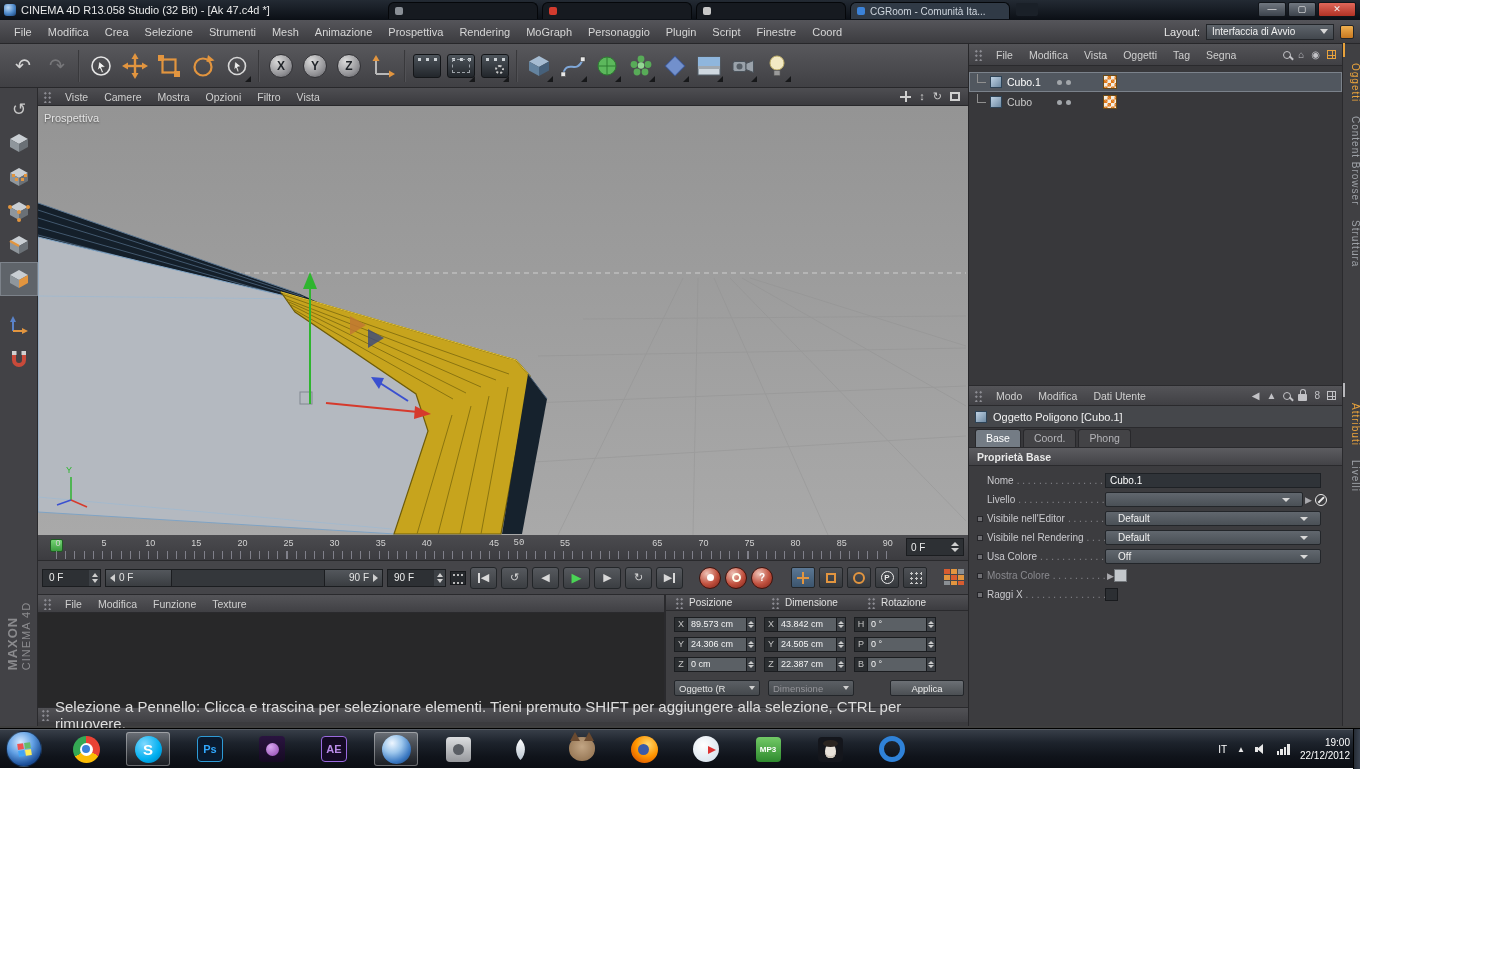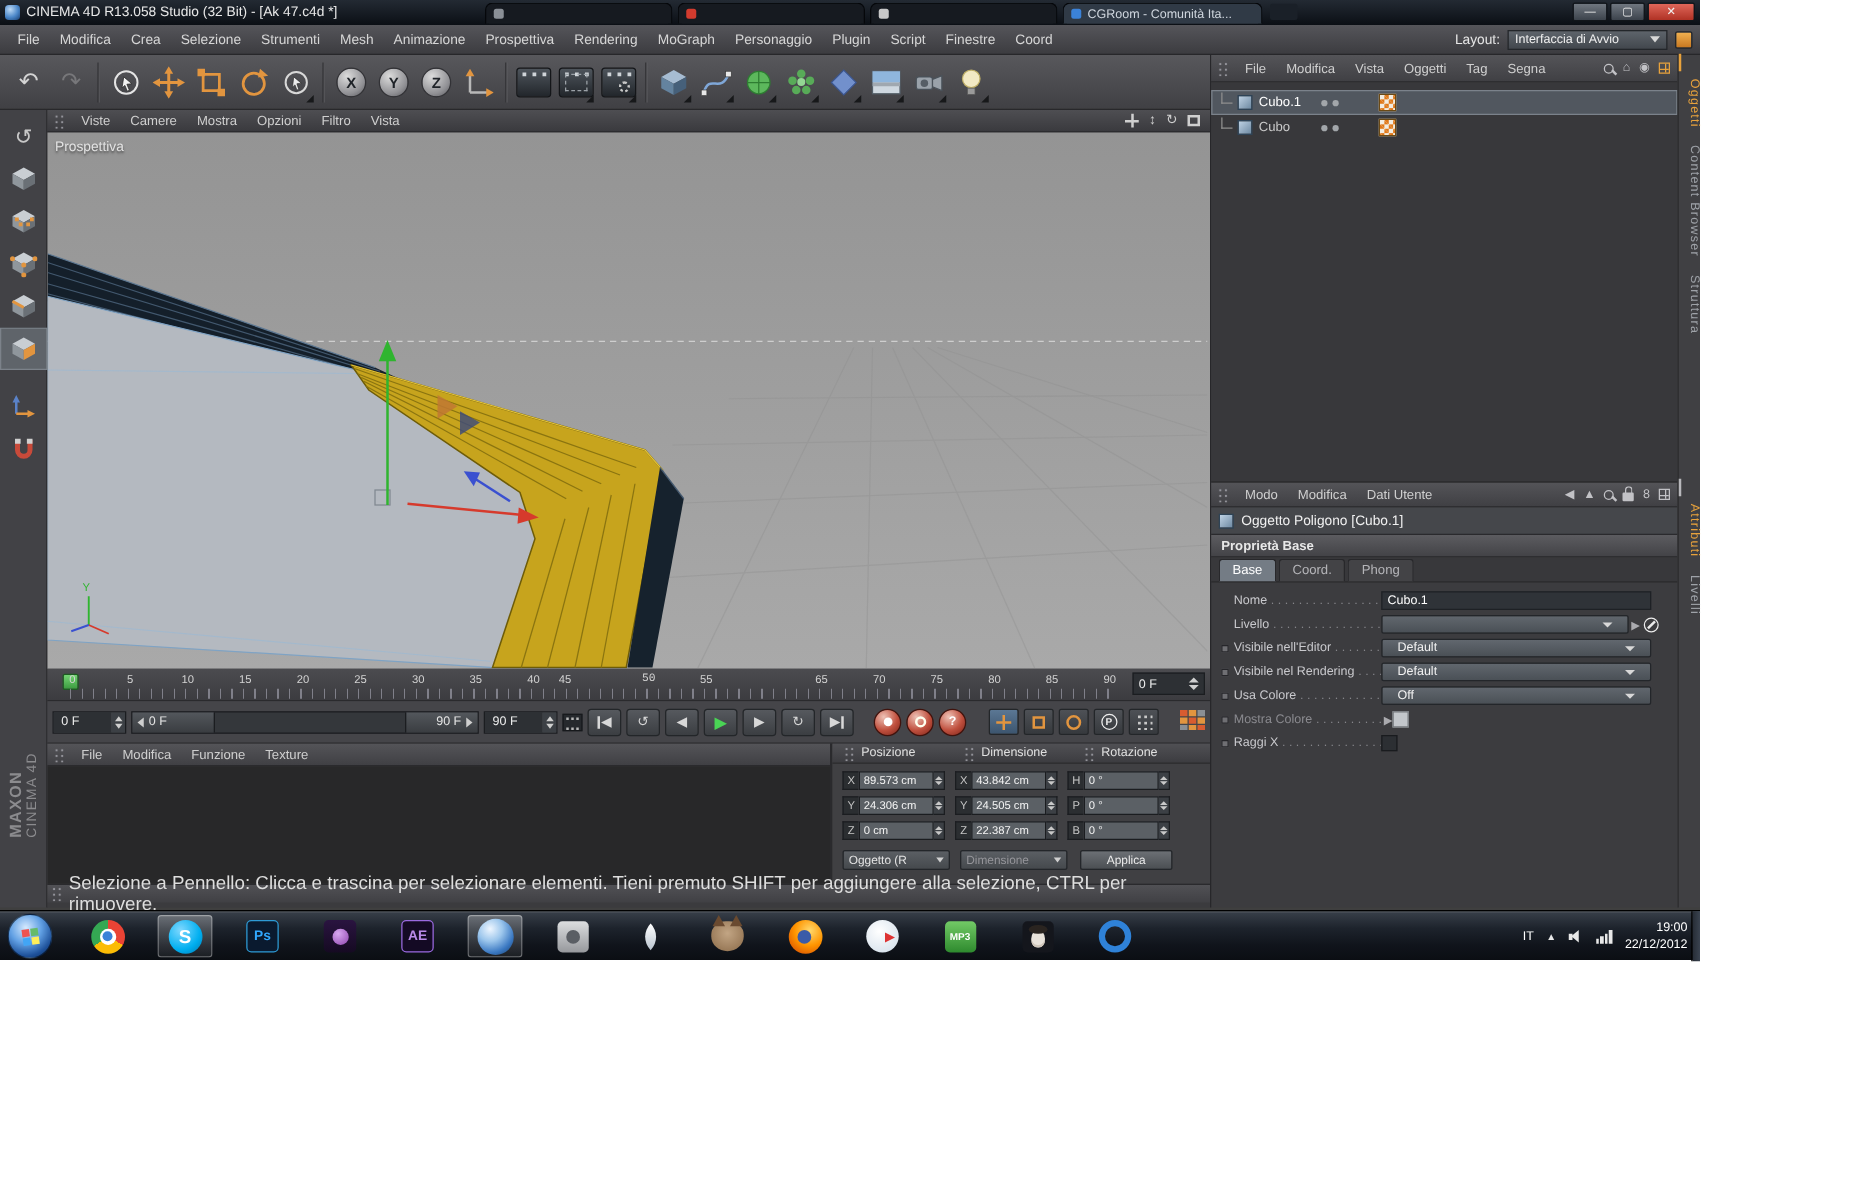--- a/index.html
+++ b/index.html
@@ -588,21 +588,21 @@
       <div id="ruler-ticks">
           <span class="tick" style="left: 20px;">0</span>
           <span class="tick" style="left: 66.1px;">5</span>
           <span class="tick" style="left: 112.2px;">10</span>
           <span class="tick" style="left: 158.3px;">15</span>
           <span class="tick" style="left: 204.4px;">20</span>
           <span class="tick" style="left: 250.5px;">25</span>
           <span class="tick" style="left: 296.6px;">30</span>
           <span class="tick" style="left: 342.7px;">35</span>
           <span class="tick" style="left: 388.8px;">40</span>
-          <span class="tick" style="left: 414px;">45</span>
+          <span class="tick" style="left: 456px;">45</span>
           <span class="tick" style="left: 481px; font-family: Liberation Mono, monospace;">50</span>
           <span class="tick" style="left: 527.1px;">55</span>
           <span class="tick" style="left: 573.2px; margin-top: 37px;">60</span>
           <span class="tick" style="left: 619.3px;">65</span>
           <span class="tick" style="left: 665.4px;">70</span>
           <span class="tick" style="left: 711.5px;">75</span>
           <span class="tick" style="left: 757.6px;">80</span>
           <span class="tick" style="left: 803.7px;">85</span>
           <span class="tick" style="left: 849.8px;">90</span>
         </div>
@@ -818,21 +818,21 @@
               </span>
             </div>
         </div>
         <div class="crow" style="top:84px">
           <div class="cdd" style="width:86px;margin-left:8px">
               <span>Oggetto (R</span>
             </div>
           <div class="cdd dis" style="width:86px;margin-left:8px">
               <span>Dimensione</span>
             </div>
-          <div class="applybtn" style="width:74px;margin-left:10px">
+          <div class="applybtn" style="width:74px;margin-left:36px">
               <span>Applica</span>
             </div>
         </div>
       </div>
     </div>
 
     <div id="statusbar">
       <span class="grip"></span>
       <span>Selezione a Pennello: Clicca e trascina per selezionare elementi. Tieni premuto SHIFT per aggiungere alla selezione, CTRL per rimuovere.</span>
     </div>
@@ -889,28 +889,28 @@
         <span class="icn-mag"></span>
         <span class="icn-lock"></span>
         <span class="icn">8</span>
         <span class="icn-grid"></span>
       </div>
     </div>
     <div id="am-title">
       <span class="cube-ico"></span>
       <span>Oggetto Poligono [Cubo.1]</span>
     </div>
-    <div id="am-section">
-        <span>Proprietà Base</span>
-      </div>
     <div id="am-tabs">
       <span class="atab active">Base</span>
       <span class="atab">Coord.</span>
       <span class="atab">Phong</span>
     </div>
+    <div id="am-section">
+        <span>Proprietà Base</span>
+      </div>
     <div id="am-fields">
       <div class="fld">
         <span class="ktog none"></span>
         <span class="flbl">
             <span>Nome</span>
             <span class="dots">. . . . . . . . . . . . . . . . . . .</span>
           </span>
         <span class="ftext">Cubo.1</span>
       </div>
       <div class="fld">

